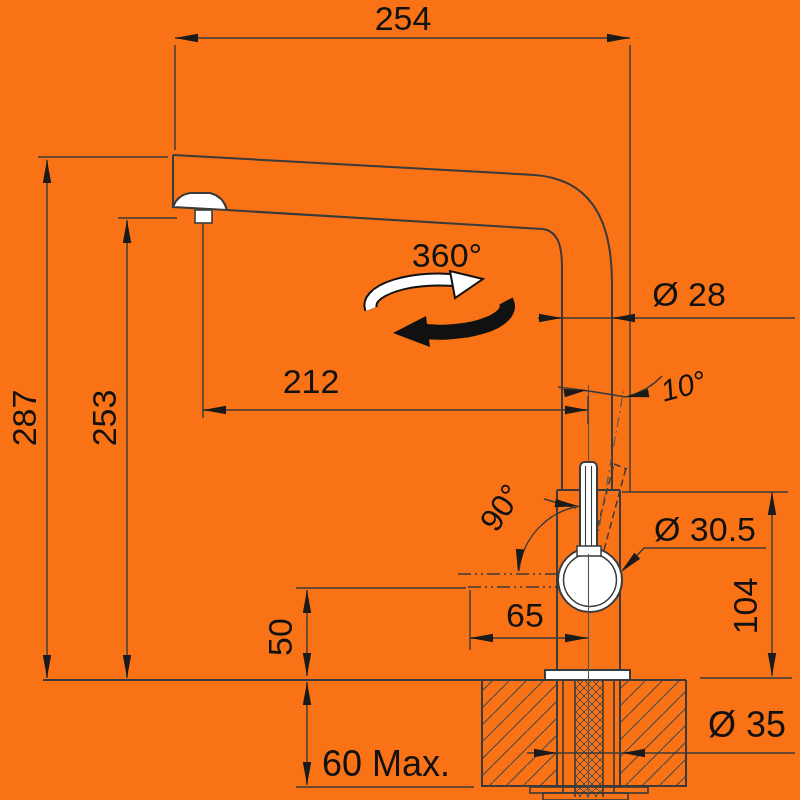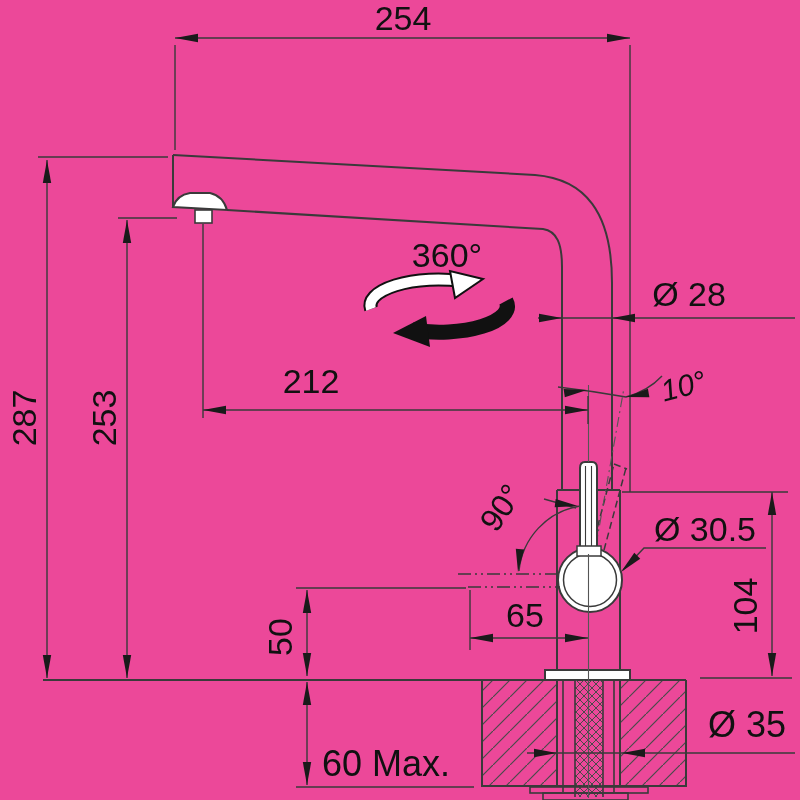--- a/index.html
+++ b/index.html
@@ -1,16 +1,16 @@
 <!DOCTYPE html>
 <html><head>
 <meta charset="utf-8">
 <style>
   html,body{margin:0;padding:0;background:#ffffff;}
-  .stage{width:800px;height:800px;position:relative;background:#ec4899;overflow:hidden;}
+  .stage{width:800px;height:800px;position:relative;background:#f97316;overflow:hidden;}
   svg{display:block;}
   text{font-family:"Liberation Sans","DejaVu Sans",sans-serif;fill:#111111;}
   .dimtxt{font-size:34px;}
   .dimtxt-big{font-size:36px;}
   .angtxt{font-size:30px;font-style:italic;}
   .angtxt2{font-size:32px;}
 </style>
 </head>
 <body>
 

